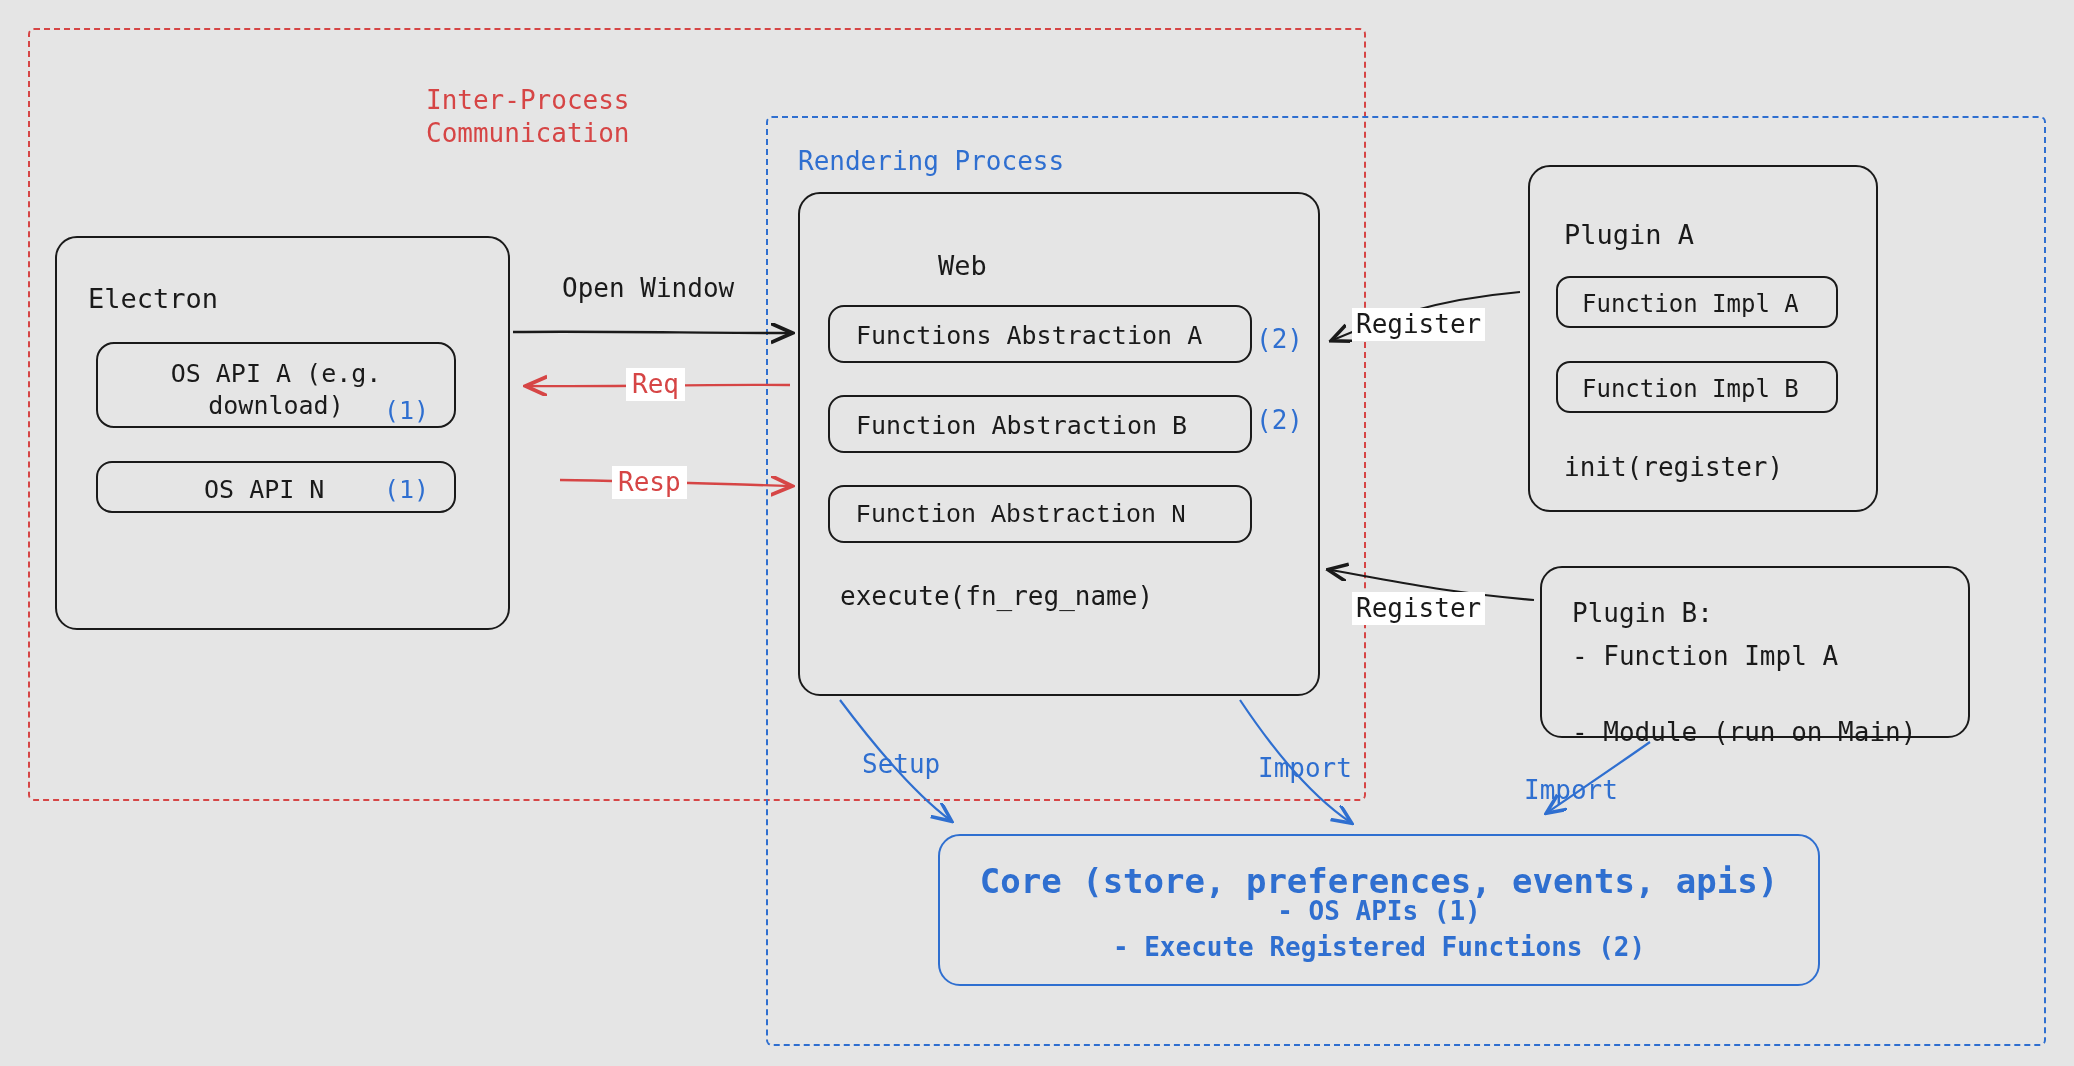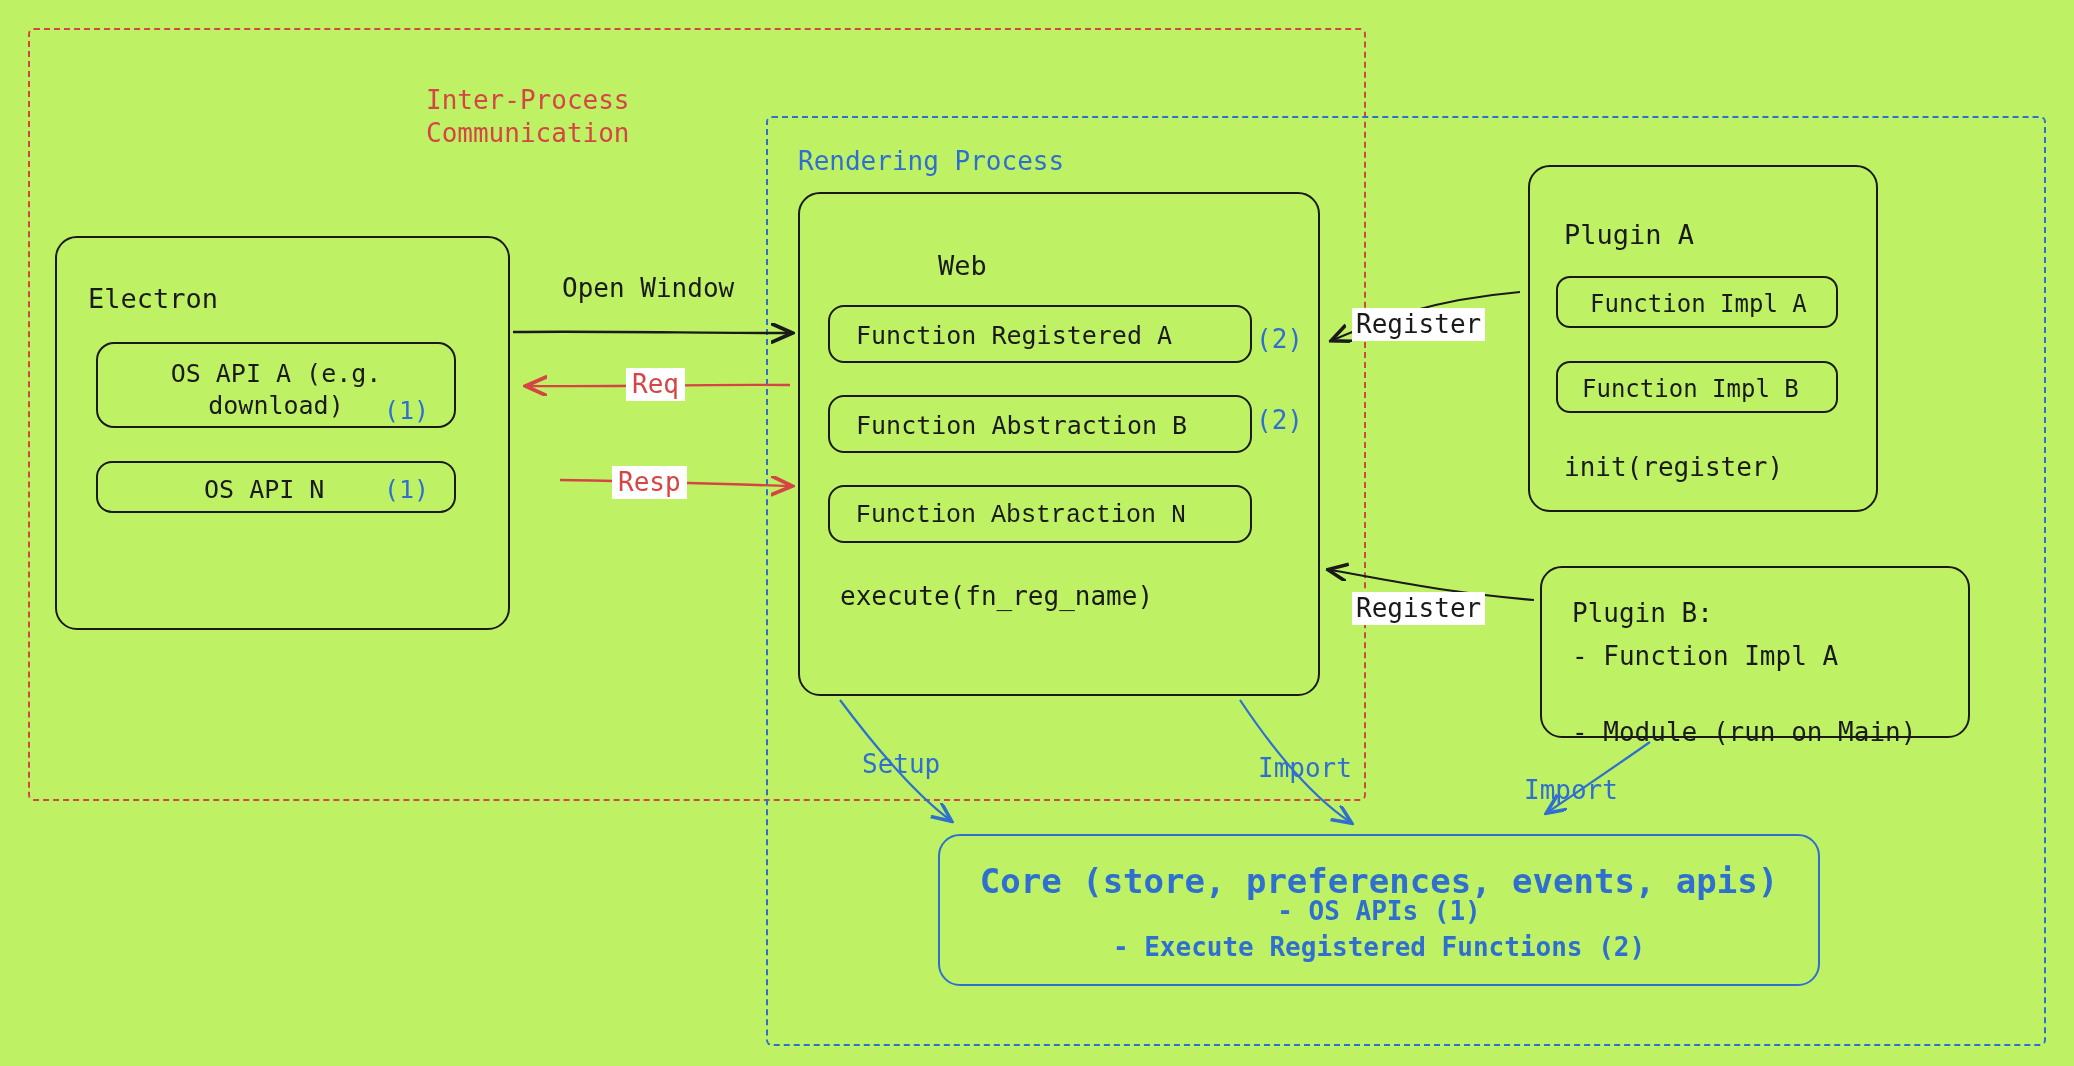--- a/index.html
+++ b/index.html
@@ -7,21 +7,21 @@
     padding: 0;
     background: #ffffff;
   }
   body {
     font-family: "DejaVu Sans Mono", monospace;
   }
   #canvas {
     position: relative;
     width: 2074px;
     height: 1066px;
-    background: #bef264;
+    background: #e5e5e5;
     overflow: hidden;
   }
   svg.layer {
     position: absolute;
     left: 0;
     top: 0;
     width: 2074px;
     height: 1066px;
     pointer-events: none;
   }
@@ -97,36 +97,36 @@
   <div class="label blue-text" style="left:384px; top:395px; font-size:25px;">(1)</div>
 
   <div class="node" style="left:96px; top:461px; width:360px; height:52px; border-radius:16px;"></div>
   <div class="label" style="left:204px; top:474px; font-size:25px;">OS API N</div>
   <div class="label blue-text" style="left:384px; top:474px; font-size:25px;">(1)</div>
 
   <div class="node" style="left:798px; top:192px; width:522px; height:504px;"></div>
   <div class="label" style="left:938px; top:249px; font-size:27px;">Web</div>
 
   <div class="node" style="left:828px; top:305px; width:424px; height:58px; border-radius:16px;"></div>
-  <div class="label" style="left:856px; top:320px; font-size:25px;">Function Registered A</div>
+  <div class="label" style="left:856px; top:320px; font-size:25px;">Functions Abstraction A</div>
   <div class="label blue-text" style="left:1256px; top:323px; font-size:26px;">(2)</div>
 
   <div class="node" style="left:828px; top:395px; width:424px; height:58px; border-radius:16px;"></div>
   <div class="label" style="left:856px; top:410px; font-size:25px;">Function Abstraction B</div>
   <div class="label blue-text" style="left:1256px; top:404px; font-size:26px;">(2)</div>
 
   <div class="node" style="left:828px; top:485px; width:424px; height:58px; border-radius:16px;"></div>
   <div class="label" style="left:856px; top:500px; font-size:25px;font-family:Liberation Mono, monospace;">Function Abstraction N</div>
 
   <div class="label" style="left:840px; top:580px; font-size:26px;">execute(fn_reg_name)</div>
 
   <div class="node" style="left:1528px; top:165px; width:350px; height:347px;"></div>
   <div class="label" style="left:1564px; top:218px; font-size:27px;">Plugin A</div>
   <div class="node" style="left:1556px; top:276px; width:282px; height:52px; border-radius:14px;"></div>
-  <div class="label" style="left:1582px; top:289px; font-size:24px;margin-left:8px;">Function Impl A</div>
+  <div class="label" style="left:1582px; top:289px; font-size:24px;">Function Impl A</div>
   <div class="node" style="left:1556px; top:361px; width:282px; height:52px; border-radius:14px;"></div>
   <div class="label" style="left:1582px; top:374px; font-size:24px;text-align:center;">Function Impl B</div>
   <div class="label" style="left:1564px; top:451px; font-size:26px;">init(register)</div>
 
   <div class="node" style="left:1540px; top:566px; width:430px; height:172px;"></div>
   <div class="label" style="left:1572px; top:597px; font-size:26px;">Plugin B:</div>
   <div class="label" style="left:1572px; top:640px; font-size:26px;">- Function Impl A</div>
   <div class="label" style="left:1572px; top:684px; font-size:26px;margin-top:32px;">- Module (run on Main)</div>
 
   <div class="core-box" style="left:938px; top:834px; width:882px; height:152px;"></div>

